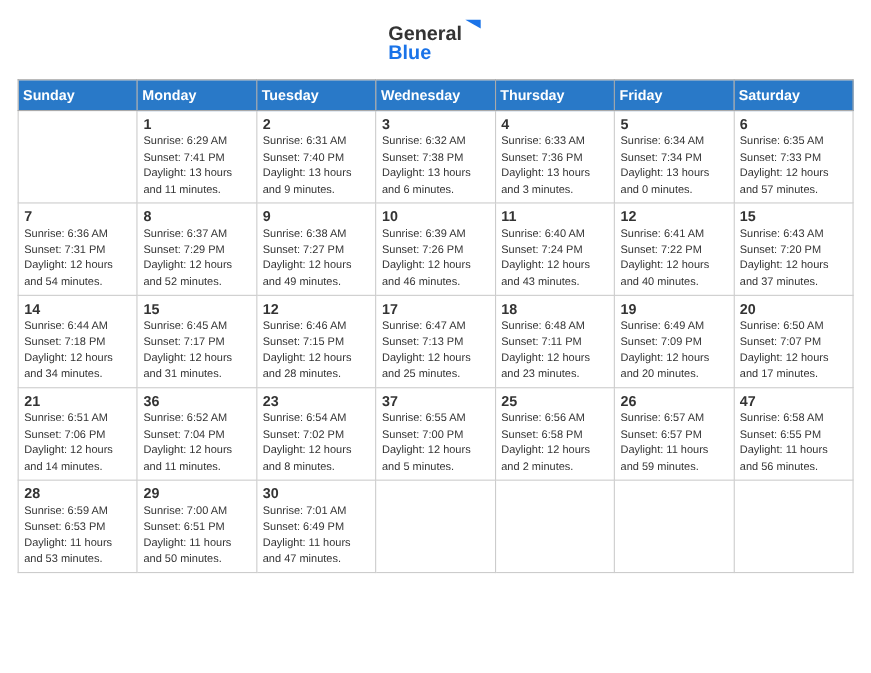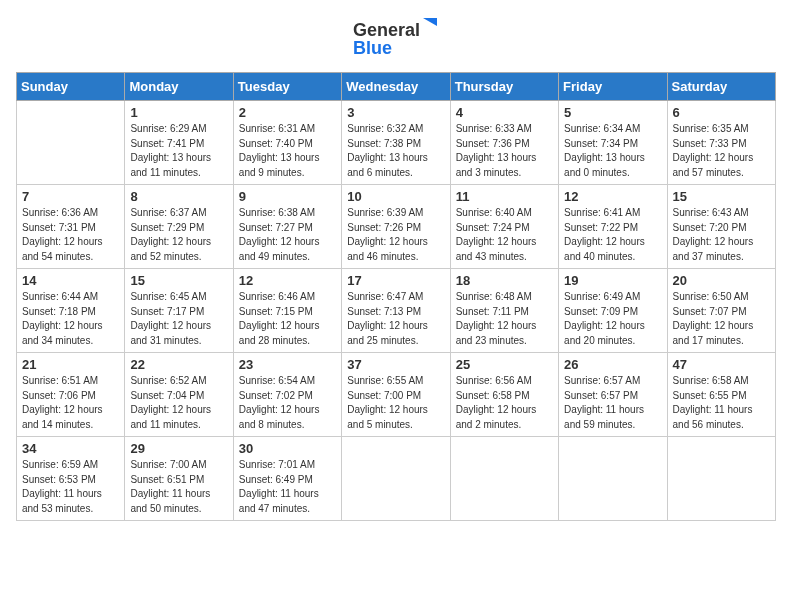--- a/index.html
+++ b/index.html
@@ -228,21 +228,21 @@
         </td>
       </tr>
       <tr>
         <td>
           <span class="day-num">21</span>
         <div class="cell-content">
           Sunrise: 6:51 AM<br>Sunset: 7:06 PM<br>Daylight: 12 hours and 14 minutes.
         </div>
         </td>
         <td>
-          <span class="day-num">22</span>
+          <span class="day-num">36</span>
         <div class="cell-content">
           Sunrise: 6:52 AM<br>Sunset: 7:04 PM<br>Daylight: 12 hours and 11 minutes.
         </div>
         </td>
         <td>
           <span class="day-num">23</span>
         <div class="cell-content">
           Sunrise: 6:54 AM<br>Sunset: 7:02 PM<br>Daylight: 12 hours and 8 minutes.
         </div>
         </td>
@@ -266,21 +266,21 @@
         </td>
         <td>
           <span class="day-num">47</span>
         <div class="cell-content">
           Sunrise: 6:58 AM<br>Sunset: 6:55 PM<br>Daylight: 11 hours and 56 minutes.
         </div>
         </td>
       </tr>
       <tr>
         <td>
-          <span class="day-num">34</span>
+          <span class="day-num">28</span>
         <div class="cell-content">
           Sunrise: 6:59 AM<br>Sunset: 6:53 PM<br>Daylight: 11 hours and 53 minutes.
         </div>
         </td>
         <td>
           <span class="day-num">29</span>
         <div class="cell-content">
           Sunrise: 7:00 AM<br>Sunset: 6:51 PM<br>Daylight: 11 hours and 50 minutes.
         </div>
         </td>

